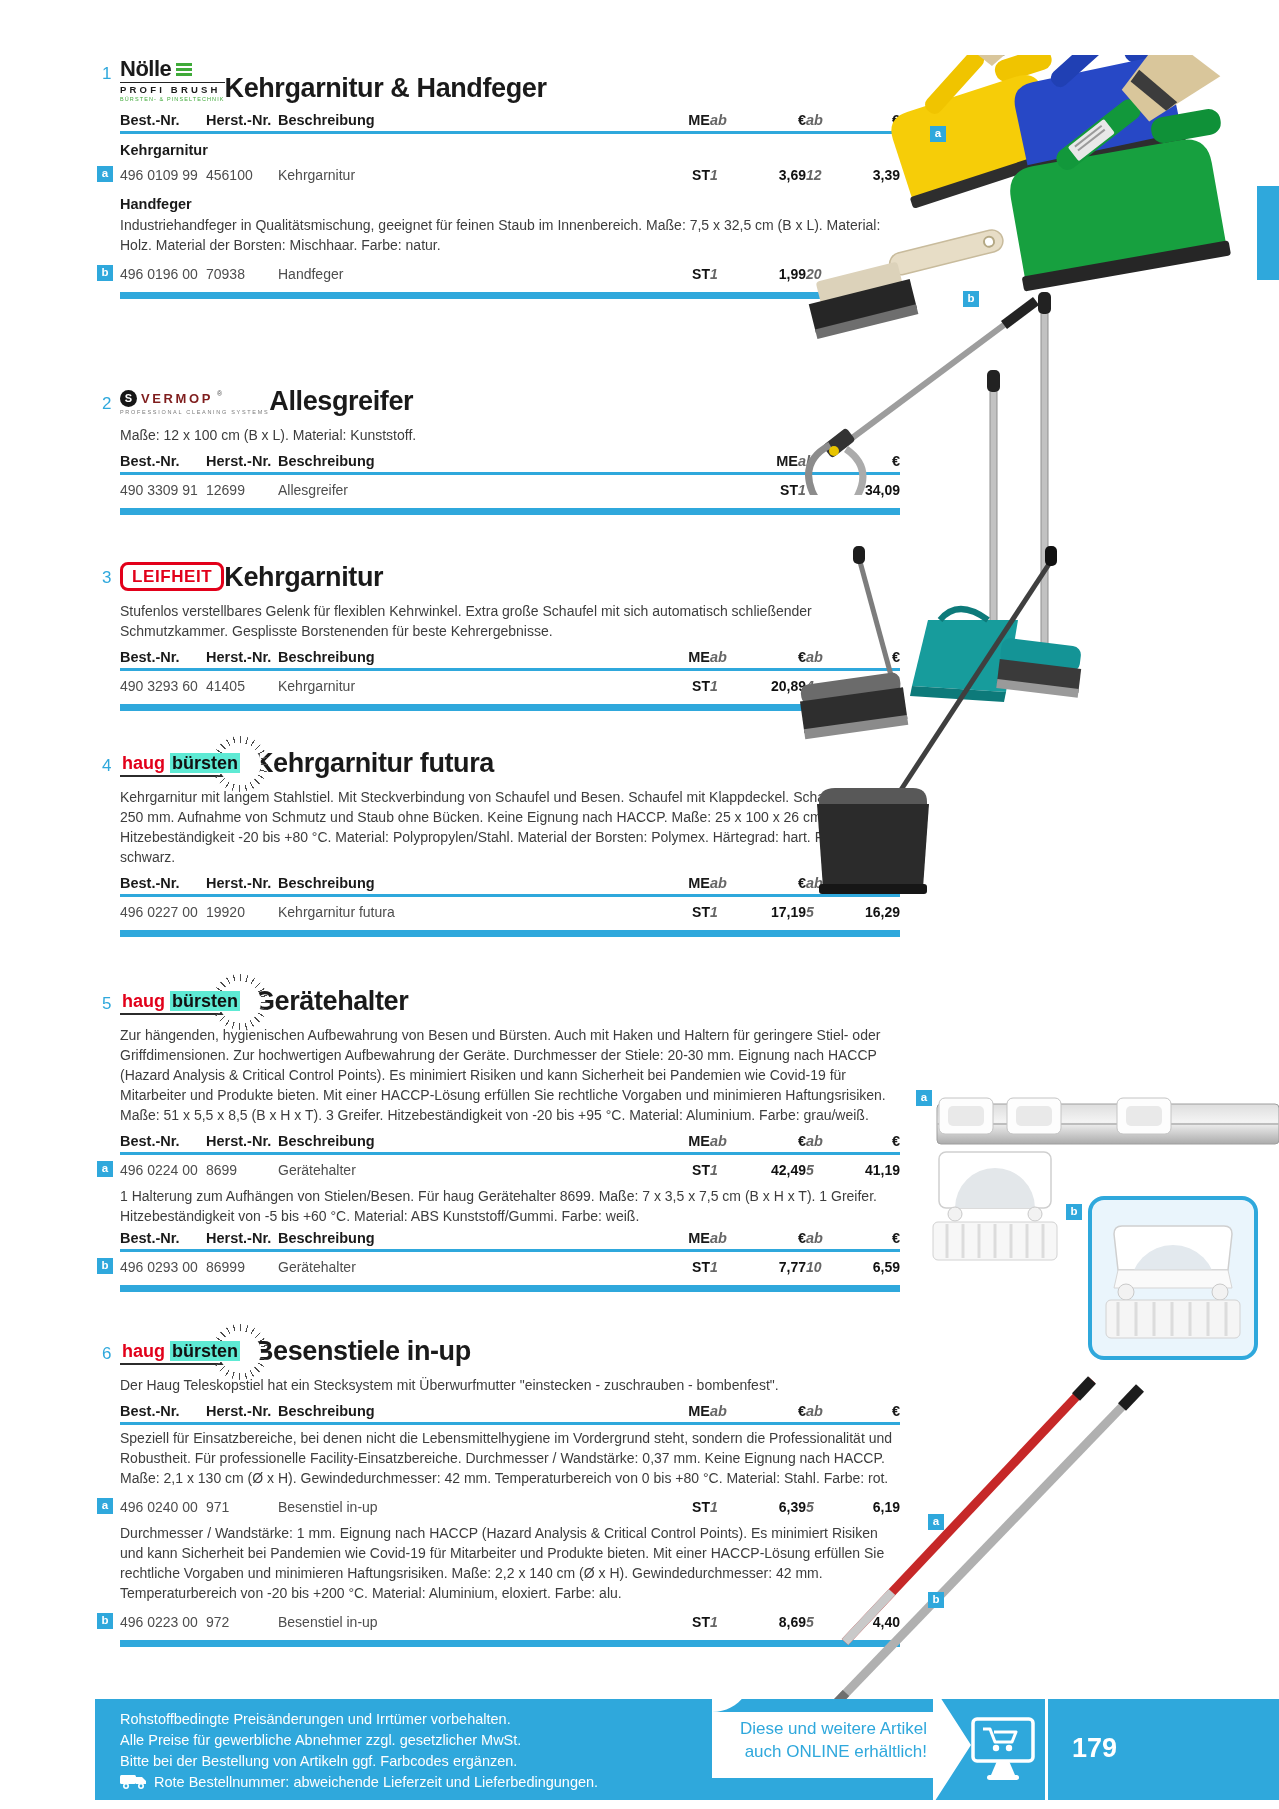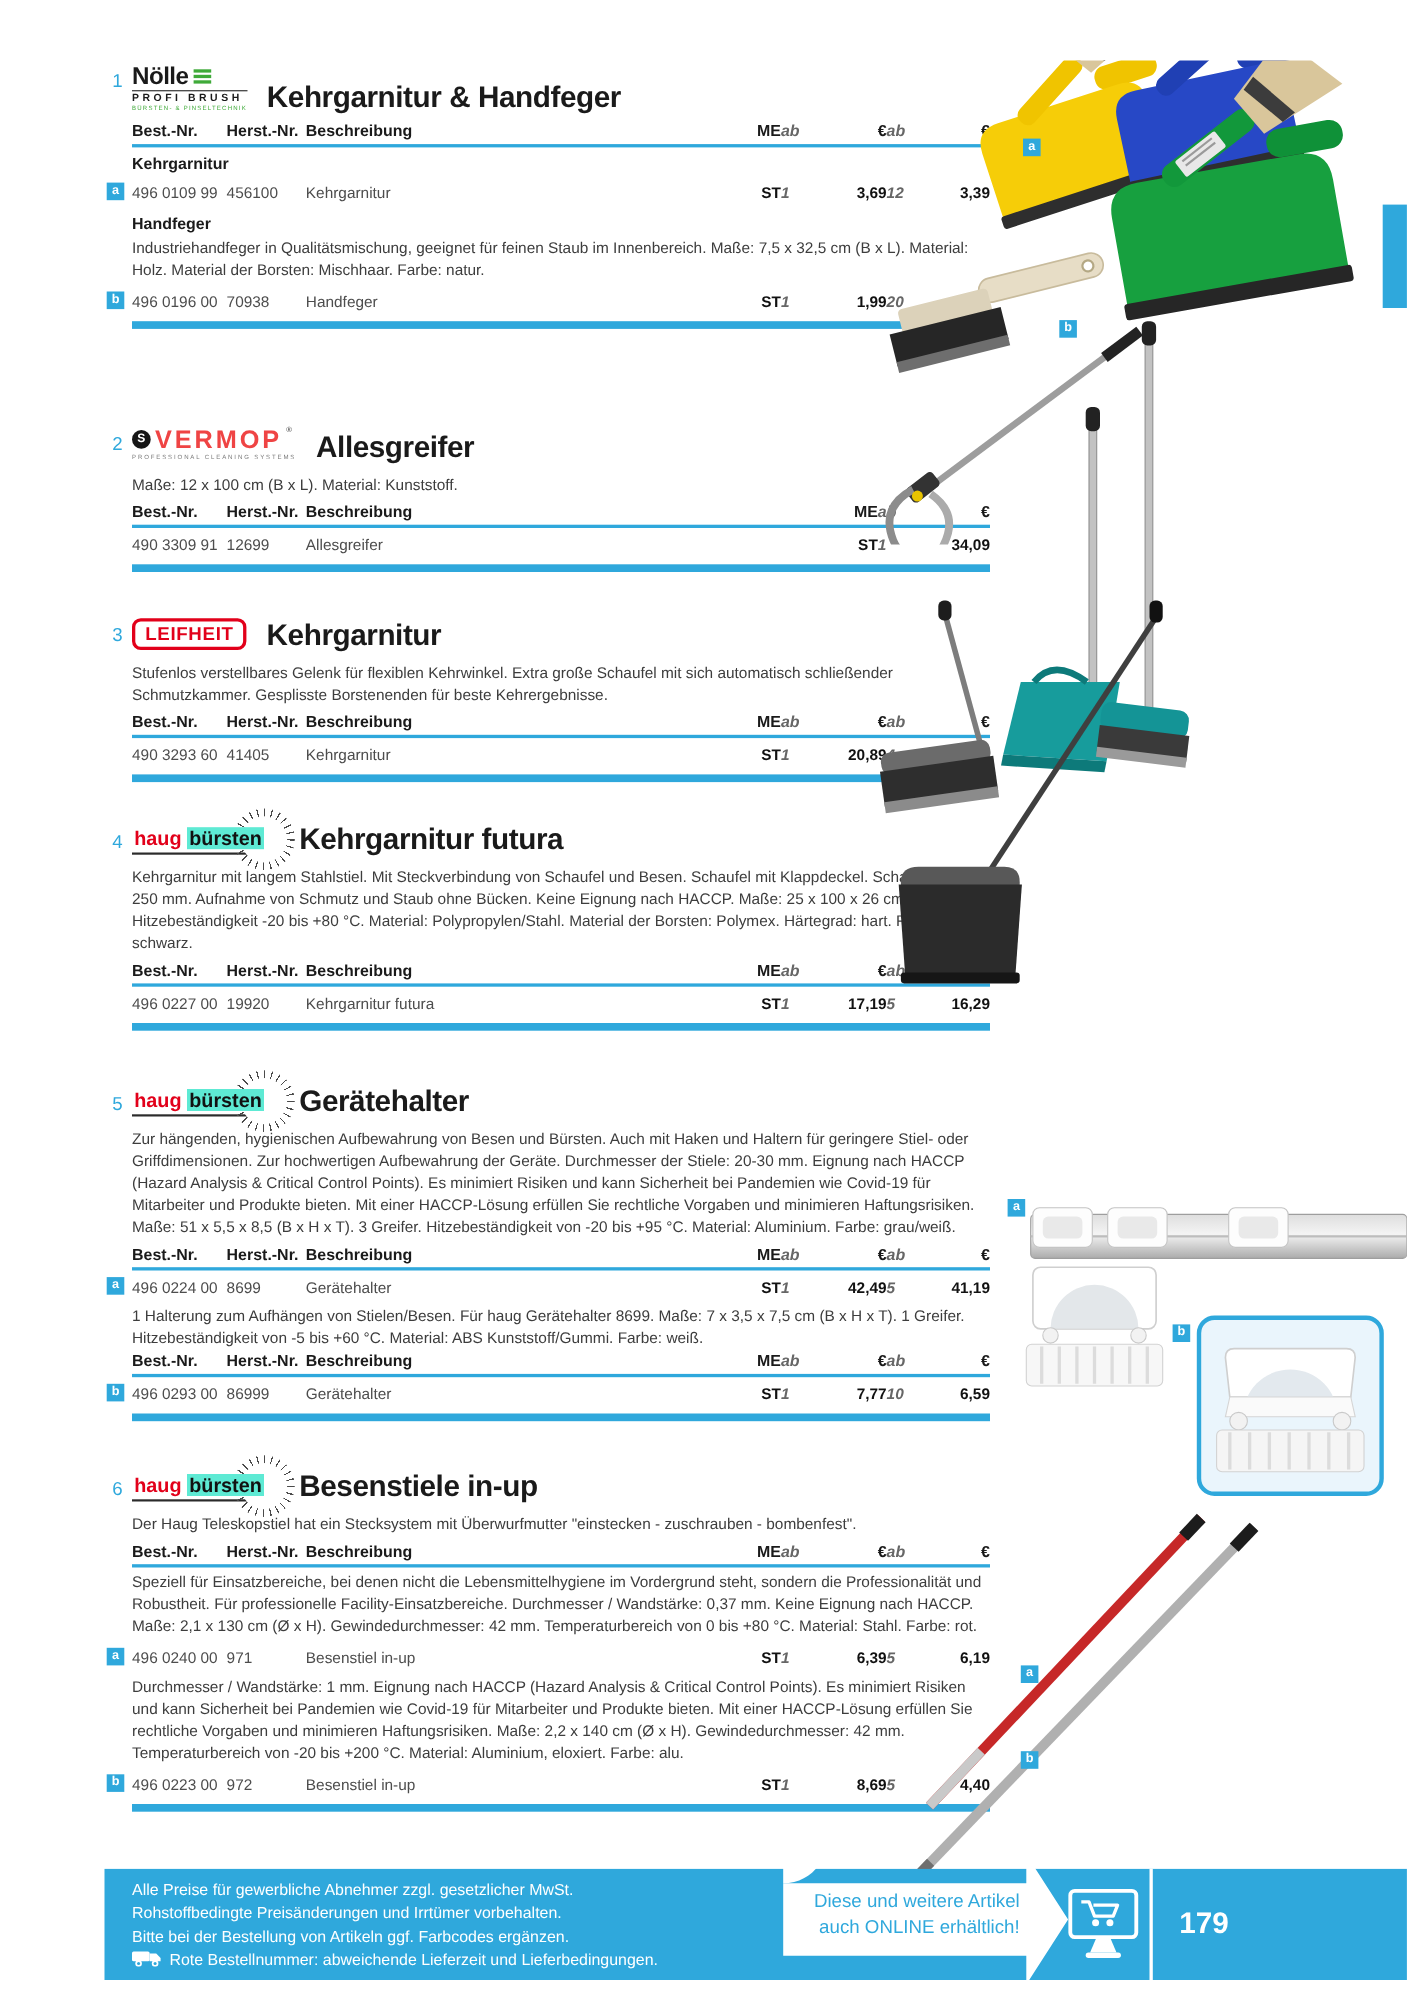--- a/index.html
+++ b/index.html
@@ -11,35 +11,35 @@
   }
   *{box-sizing:border-box;}
   html,body{margin:0;padding:0;}
   body{
     width:1279px;height:1809px;position:relative;background:#fff;overflow:hidden;
     font-family:"Liberation Sans",sans-serif;color:var(--ink);
   }
   
   .sec{position:absolute;left:120px;width:780px;}
   .sec-num{position:absolute;left:-18px;top:6px;color:var(--accent);font-size:17px;}
-  .sec-head{display:flex;align-items:flex-end;gap:18px;margin-bottom:10px;}
+  .sec-head{display:flex;align-items:flex-end;margin-bottom:10px;}
   .sec-title{font-size:27px;font-weight:700;margin:0;letter-spacing:-0.4px;line-height:1;}
   .intro{font-size:14px;line-height:20px;color:#3d3d3d;margin:2px 0 8px;}
   
   .logo-noelle{line-height:1;}
   .nl-top{display:flex;align-items:center;gap:5px;}
   .nl-name{font-size:22px;font-weight:800;letter-spacing:-0.5px;}
   .nl-bars{display:inline-flex;flex-direction:column;gap:2px;}
   .nl-bars i{width:16px;height:3px;background:var(--green);display:block;}
   .nl-sub{font-size:9.5px;font-weight:700;letter-spacing:3.2px;margin-top:2px;border-top:1px solid #222;padding-top:2px;}
   .nl-tiny{font-size:5.5px;color:var(--green);letter-spacing:1.1px;margin-top:2px;}
   .logo-vermop{line-height:1;}
   .vm-top{display:flex;align-items:center;gap:4px;}
   .vm-mark{width:17px;height:17px;border-radius:50%;background:#161616;color:#fff;font-size:11px;font-weight:700;display:flex;align-items:center;justify-content:center;}
-  .vm-name{font-size:23px;font-weight:700;color:#ef4444;letter-spacing:2.6px;}
+  .vm-name{font-size:13px;font-weight:700;color:#7f1d1d;letter-spacing:2.6px;}
   .vm-reg{font-size:7px;color:#4d4d4d;align-self:flex-start;}
   .vm-sub{font-size:5.5px;color:#7a7a7a;letter-spacing:1.7px;margin-top:3px;}
   .logo-leifheit{border:3px solid var(--red);border-radius:8px;color:var(--red);
     font-size:17px;font-weight:800;letter-spacing:0.6px;padding:3px 9px;line-height:1;}
   .logo-haug{position:relative;border-bottom:2px solid #2b2b2b;padding:2px 14px 3px 2px;line-height:1;}
   .hb-burst{position:absolute;right:-14px;top:-16px;width:56px;height:56px;border-radius:50%;
     background:repeating-conic-gradient(#4a4a4a 0deg 2.6deg,transparent 2.6deg 15deg);}
   .hb-burst::after{content:"";position:absolute;inset:7px;background:#fff;border-radius:50%;}
   .hb-haug{position:relative;color:var(--red);font-size:18px;font-weight:800;}
   .hb-buersten{position:relative;color:#111;font-size:18px;font-weight:800;margin-left:5px;background:#5eead4;padding:0 2px;}
@@ -521,22 +521,22 @@
   <div class="img-badge badge" style="left:963px;top:291px">b</div>
   <div class="img-badge badge" style="left:916px;top:1090px">a</div>
   <div class="img-badge badge" style="left:1066px;top:1204px">b</div>
   <div class="img-badge badge" style="left:928px;top:1514px">a</div>
   <div class="img-badge badge" style="left:928px;top:1592px">b</div>
 </div>
 
 <div class="footer-bar"></div>
 
 <div class="footer-text">
+  <div class="f-line">Rohstoffbedingte Preisänderungen und Irrtümer vorbehalten.</div>
   <div class="f-line">Alle Preise für gewerbliche Abnehmer zzgl. gesetzlicher MwSt.</div>
-  <div class="f-line">Rohstoffbedingte Preisänderungen und Irrtümer vorbehalten.</div>
   <div class="f-line">Bitte bei der Bestellung von Artikeln ggf. Farbcodes ergänzen.</div>
   <div class="f-line">
     <svg class="f-truck" width="28" height="15" viewBox="0 0 28 15">
       <rect x="0" y="1" width="16" height="9" rx="1.5" fill="#fff"></rect>
       <path d="M16,3 h6 l4,4 v3 h-10 z" fill="#fff"></path>
       <circle cx="6" cy="12" r="3" fill="#fff"></circle>
         <circle cx="6" cy="12" r="1.4" fill="#2fa8dc"></circle>
       <circle cx="21" cy="12" r="3" fill="#fff"></circle>
         <circle cx="21" cy="12" r="1.4" fill="#2fa8dc"></circle>
     </svg><span>Rote Bestellnummer: abweichende Lieferzeit und Lieferbedingungen.</span>

